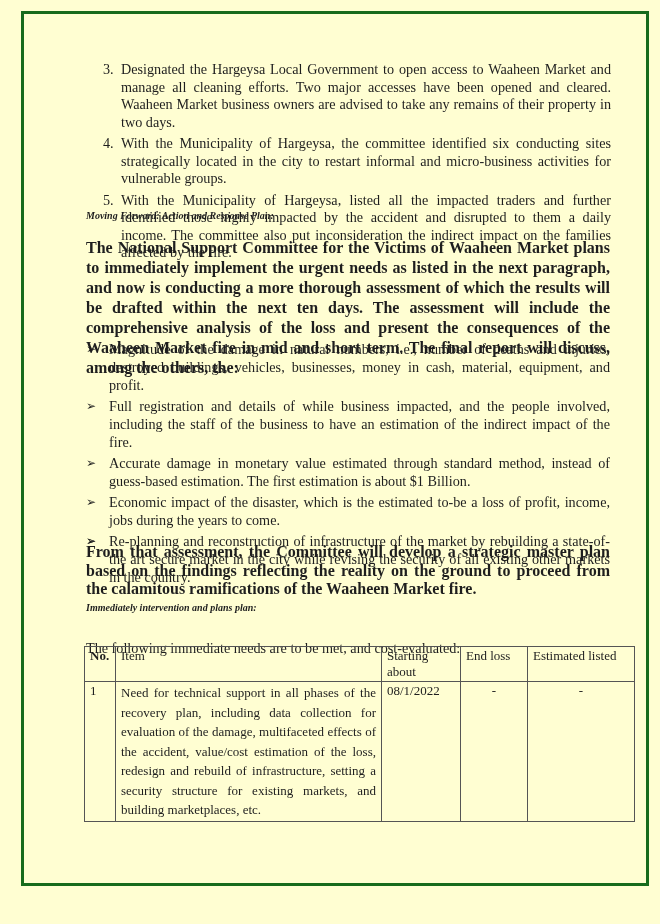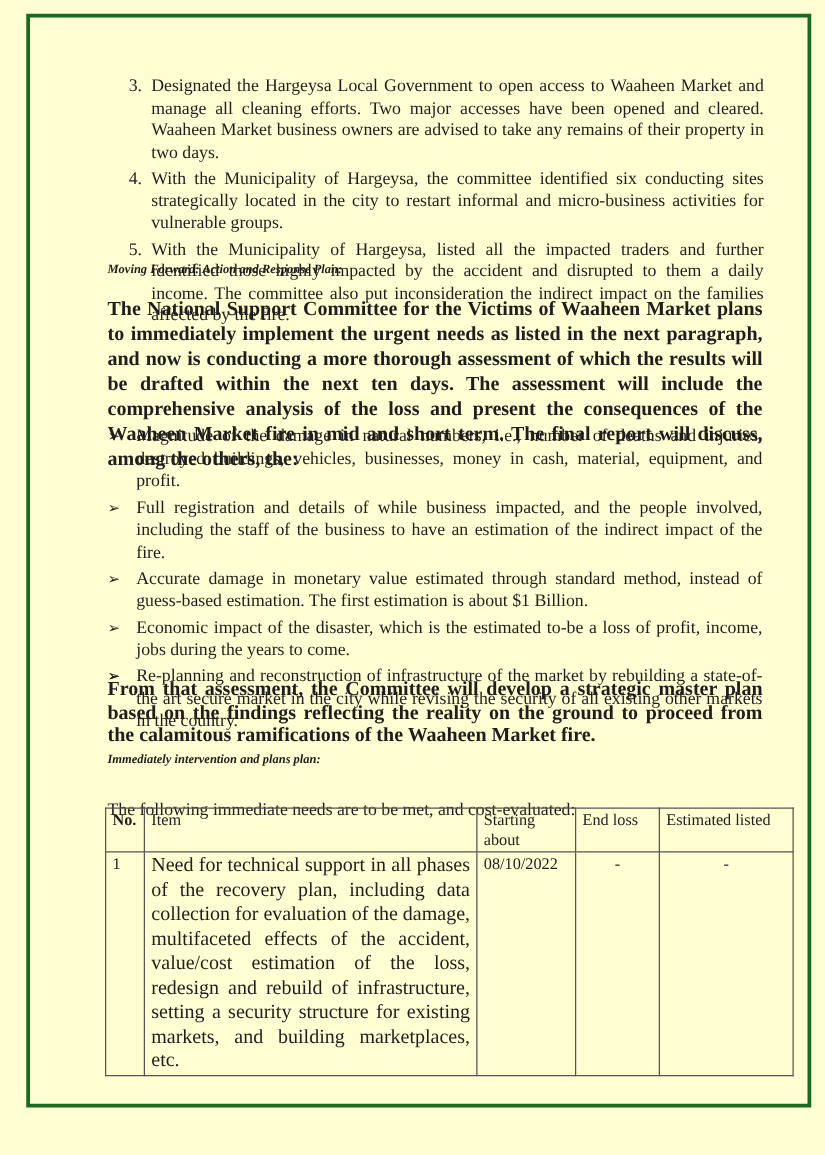--- a/index.html
+++ b/index.html
@@ -25,21 +25,21 @@
   .bullet { position: relative; padding-left: 23px; font-size: 14.2px; line-height: 18px; text-align: justify; }
   .bullet .b { position: absolute; left: 0; top: 0; font-size: 12px; }
   .intro { position: absolute; left: 86px; top: 604px; font-size: 14.2px; margin-top: 36px; }
   table.plan {
     position: absolute; left: 84px; top: 646px; width: 551px;
     border-collapse: collapse; font-size: 13px;
   }
   table.plan th, table.plan td {
     border: 1px solid #555; padding: 1px 5px; vertical-align: top; font-weight: normal; text-align: left;
   }
-  table.plan td.item { text-align: justify; line-height: 19.5px; font-size: 16px; padding: 1px 5px 1px 5px; }
+  table.plan td.item { text-align: justify; line-height: 19.5px; font-size: 13px; padding: 1px 5px 1px 5px; }
   table.plan td.center { text-align: center; }
 </style>
 </head>
 <body>
 
 <div class="frame"></div>
 
 <div class="content">
 
   <ul class="num-list" style="top:61px;">
@@ -83,20 +83,20 @@
         <th style="width:255px;margin-left:37px;">Item</th>
         <th style="width:68px;">Starting about</th>
         <th style="width:56px;">End loss</th>
         <th>Estimated listed</th>
       </tr>
     </thead>
     <tbody>
       <tr>
         <td>1</td>
         <td class="item">Need for technical support in all phases of the recovery plan, including data collection for evaluation of the damage, multifaceted effects of the accident, value/cost estimation of the loss, redesign and rebuild of infrastructure, setting a security structure for existing markets, and building marketplaces, etc.</td>
-        <td>08/10/2022</td>
+        <td>08/1/2022</td>
         <td class="center">-</td>
         <td class="center">-</td>
       </tr>
     </tbody>
   </table>
 
 </div>
 
 </body></html>

